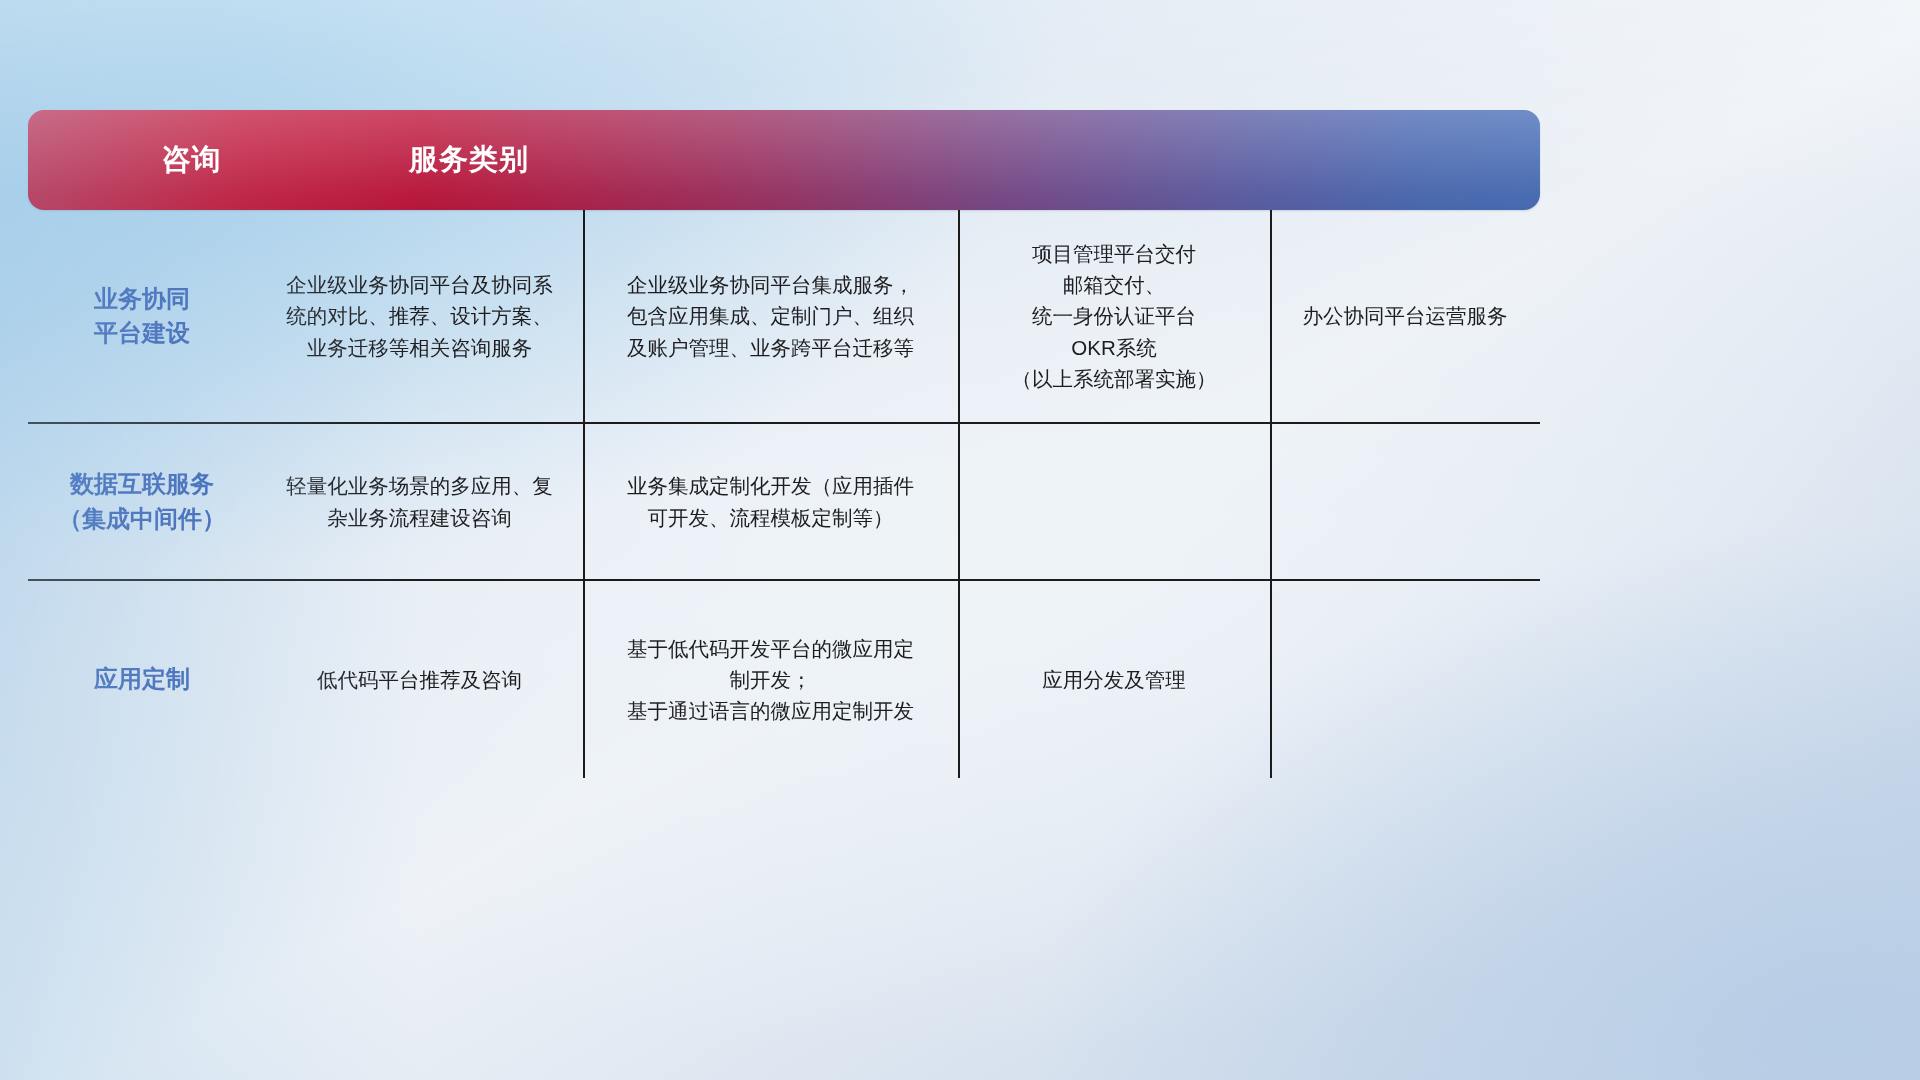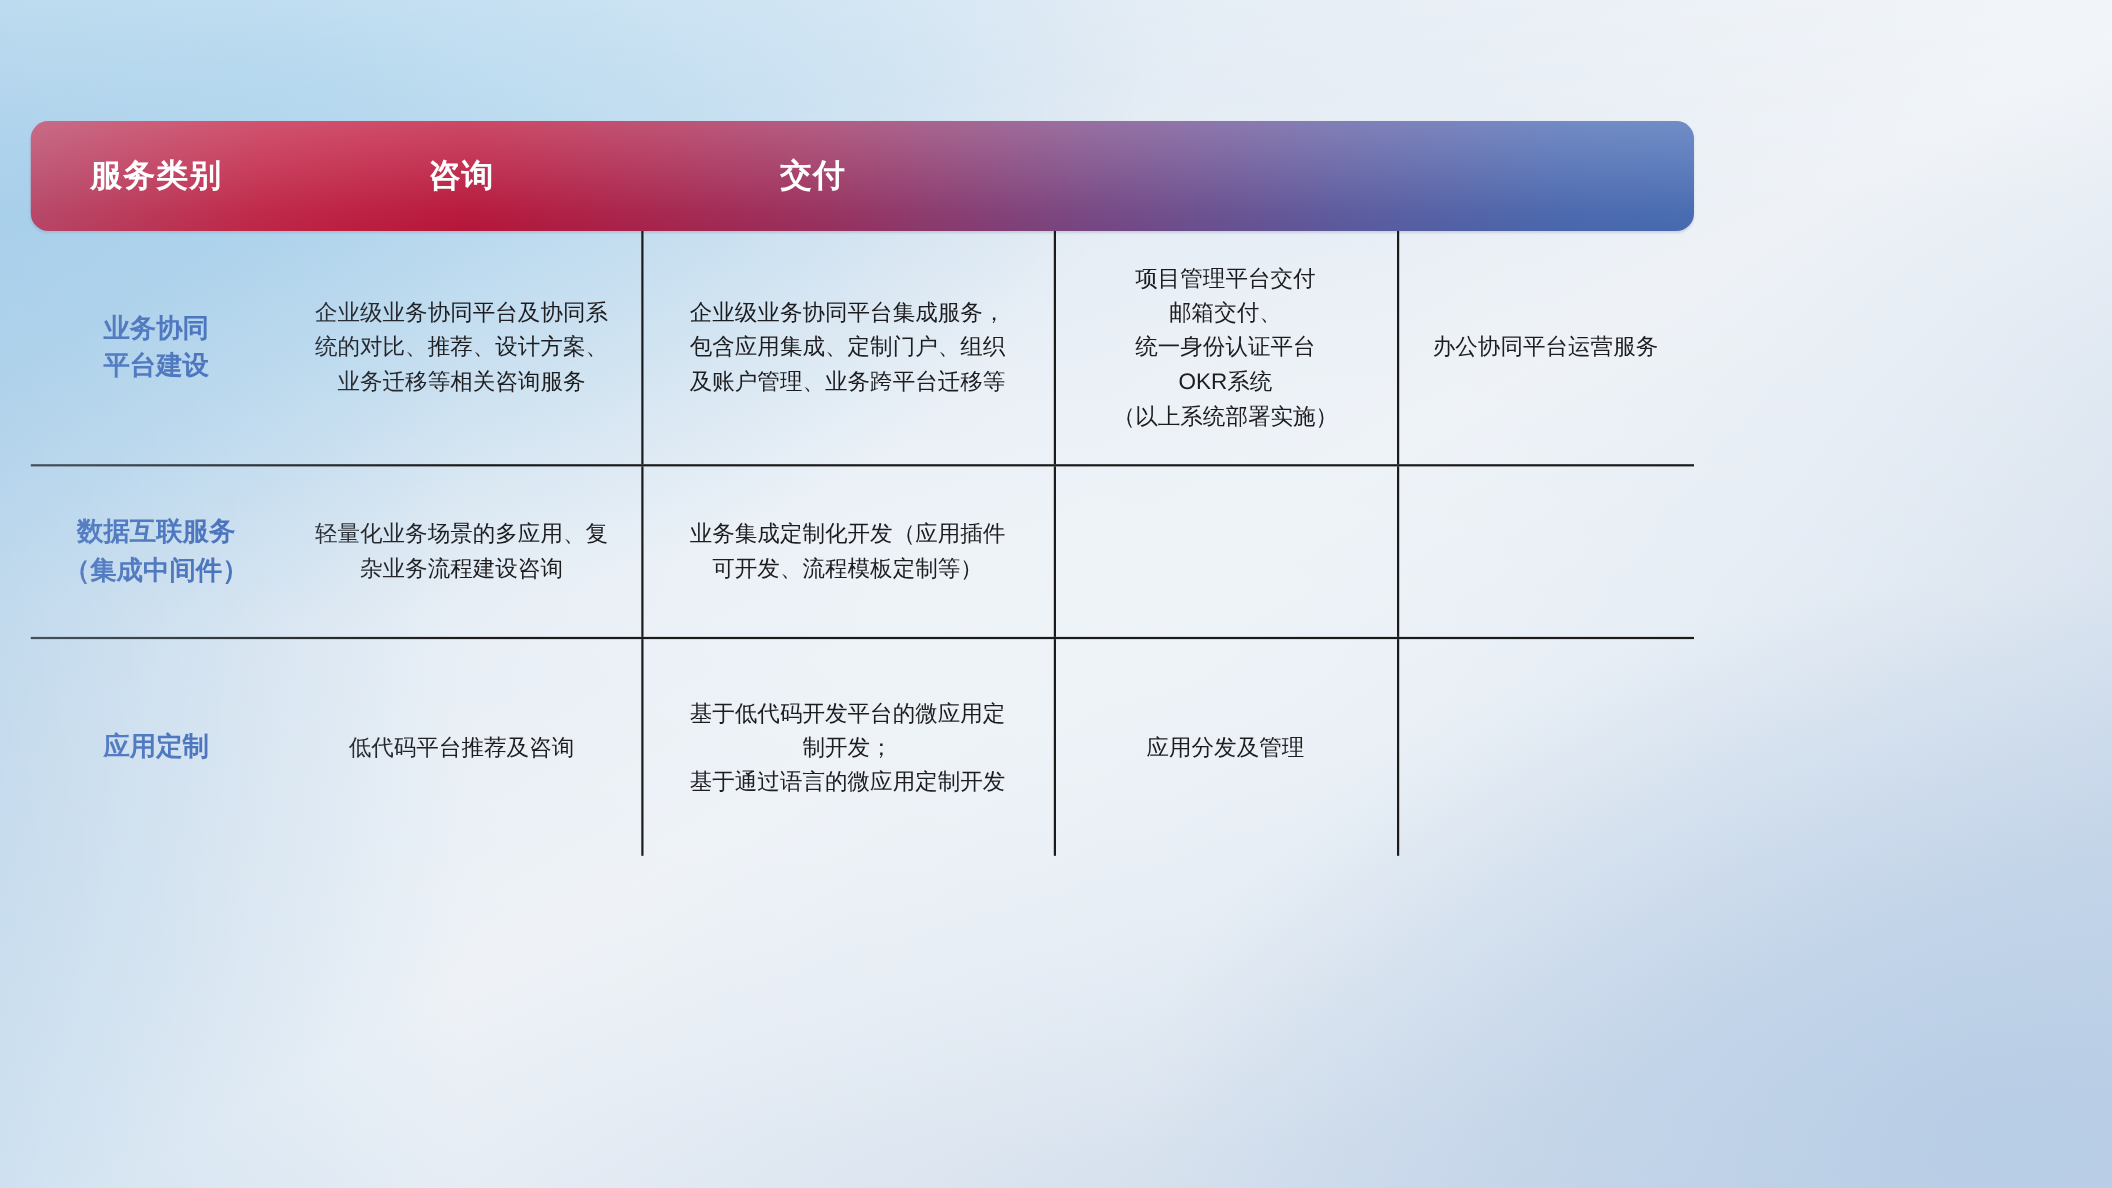--- a/index.html
+++ b/index.html
@@ -137,23 +137,22 @@
   .r2 { height: 197px; }
 </style>
 </head>
 <body>
 
 <div id="page">
 
   <div id="table-wrap">
 
     <div class="thead">
+      <div class="th c1">咨询</div>
       <div class="th c0">服务类别</div>
-      <div class="th c1">咨询</div>
-      <div class="th c3">交付</div>
     </div>
 
     <div class="tbody">
 
       <div class="trow r0">
         <div class="td label c0">业务协同
 平台建设</div>
         <div class="td c1">企业级业务协同平台及协同系
 统的对比、推荐、设计方案、
 业务迁移等相关咨询服务</div>

